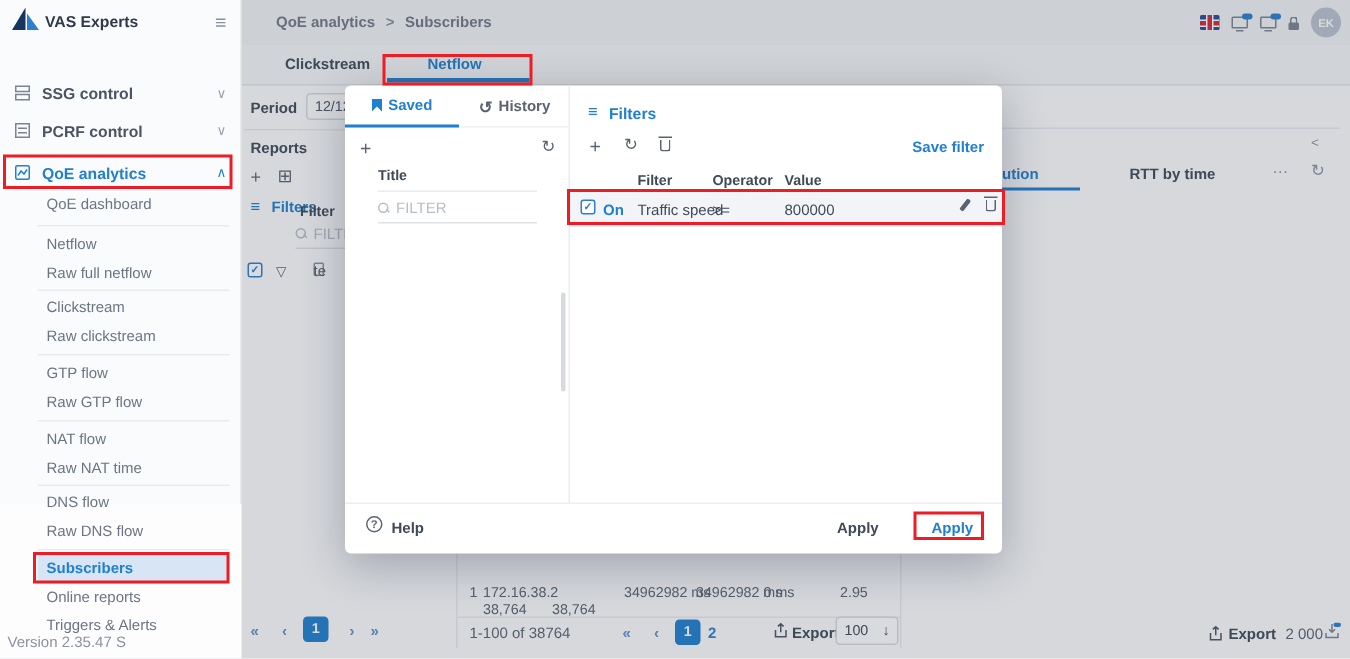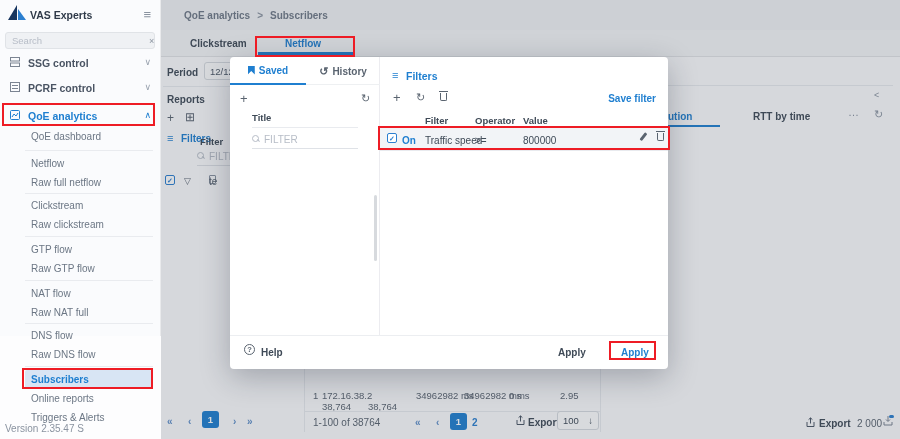--- a/index.html
+++ b/index.html
@@ -80,24 +80,20 @@
 <div id="app">
 
   <div class="sidebar">
     <svg style="position:absolute;left:7px;top:5px;" width="20" height="16">
       <polygon points="1,15 10,0 10,15" fill="#16355f"></polygon>
       <polygon points="11,15 11,4 19,15" fill="#2b7fd0"></polygon>
     </svg>
     <span class="t b" style="left:30px;top:9px;color:#2f3a49;font-size:10.5px;">VAS Experts</span>
     <span class="t gray" style="right:9px;left:auto;top:7px;font-size:13px;cursor:pointer;">≡</span>
 
-    <div class="search-box">
-      <input placeholder="Search" style="">
-      <span class="gray" style="font-size:9px;padding:0 5px;cursor:pointer;">×</span>
-    </div>
 
     <div class="grp" style="top:53px;">
       <svg class="gicon" width="12" height="12">
           <rect x="1.5" y="1.5" width="9" height="3.5" fill="none" stroke="#7b8492"></rect>
           <rect x="1.5" y="7" width="9" height="3.5" fill="none" stroke="#7b8492"></rect>
         </svg>
       <span class="glabel">SSG control</span>
       <span class="chev">∨</span>
     </div>
     <div class="grp" style="top:78px;">
@@ -123,37 +119,48 @@
     <div class="side-item" style="top:158px;">Netflow</div>
     <div class="side-item" style="top:177px;">Raw full netflow</div>
     <div class="line" style="left:25px;top:193px;width:128px;height:1px;"></div>
     <div class="side-item" style="top:200px;">Clickstream</div>
     <div class="side-item" style="top:219px;">Raw clickstream</div>
     <div class="line" style="left:25px;top:236px;width:128px;height:1px;"></div>
     <div class="side-item" style="top:244px;">GTP flow</div>
     <div class="side-item" style="top:263px;">Raw GTP flow</div>
     <div class="line" style="left:25px;top:280px;width:128px;height:1px;"></div>
     <div class="side-item" style="top:288px;">NAT flow</div>
-    <div class="side-item" style="top:307px;">Raw NAT full</div>
+    <div class="side-item" style="top:307px;">Raw NAT time</div>
     <div class="line" style="left:25px;top:323px;width:128px;height:1px;"></div>
     <div class="side-item" style="top:330px;">DNS flow</div>
     <div class="side-item" style="top:349px;">Raw DNS flow</div>
     <div class="line" style="left:25px;top:366px;width:128px;height:1px;"></div>
     <div class="side-item active" style="top:370px;">Subscribers</div>
     <div class="side-item" style="top:393px;">Online reports</div>
     <div class="side-item" style="top:412px;">Triggers &amp; Alerts</div>
 
     <span class="t gray" style="left:5px;top:423px;">Version 2.35.47 S</span>
   </div>
 
   <div class="topbar">
     <div class="crumbs">
       <span>QoE analytics</span>
       <span class="gray">&gt;</span>
       <span>Subscribers</span>
+    </div>
+    <div class="topicons">
+      <span class="icon-flag"></span>
+      <span class="icon-monitor">
+          <span class="badge"></span>
+        </span>
+      <span class="icon-monitor">
+          <span class="badge"></span>
+        </span>
+      <span class="icon-lock"></span>
+      <span class="avatar">EK</span>
     </div>
   </div>
 
   <div class="tabrow"></div>
   <span class="t b dark" style="left:190px;top:38px;font-weight:600;cursor:pointer;">Clickstream</span>
   <span class="t b blue" style="left:285px;top:38px;cursor:pointer;">Netflow</span>
   <div style="position:absolute;left:258px;top:52px;width:95px;height:3px;background:#1f7fd0;"></div>
 
   <span class="t b dark" style="left:167px;top:67px;">Period</span>
   <input class="period-input" value="12/12/2" style="">

